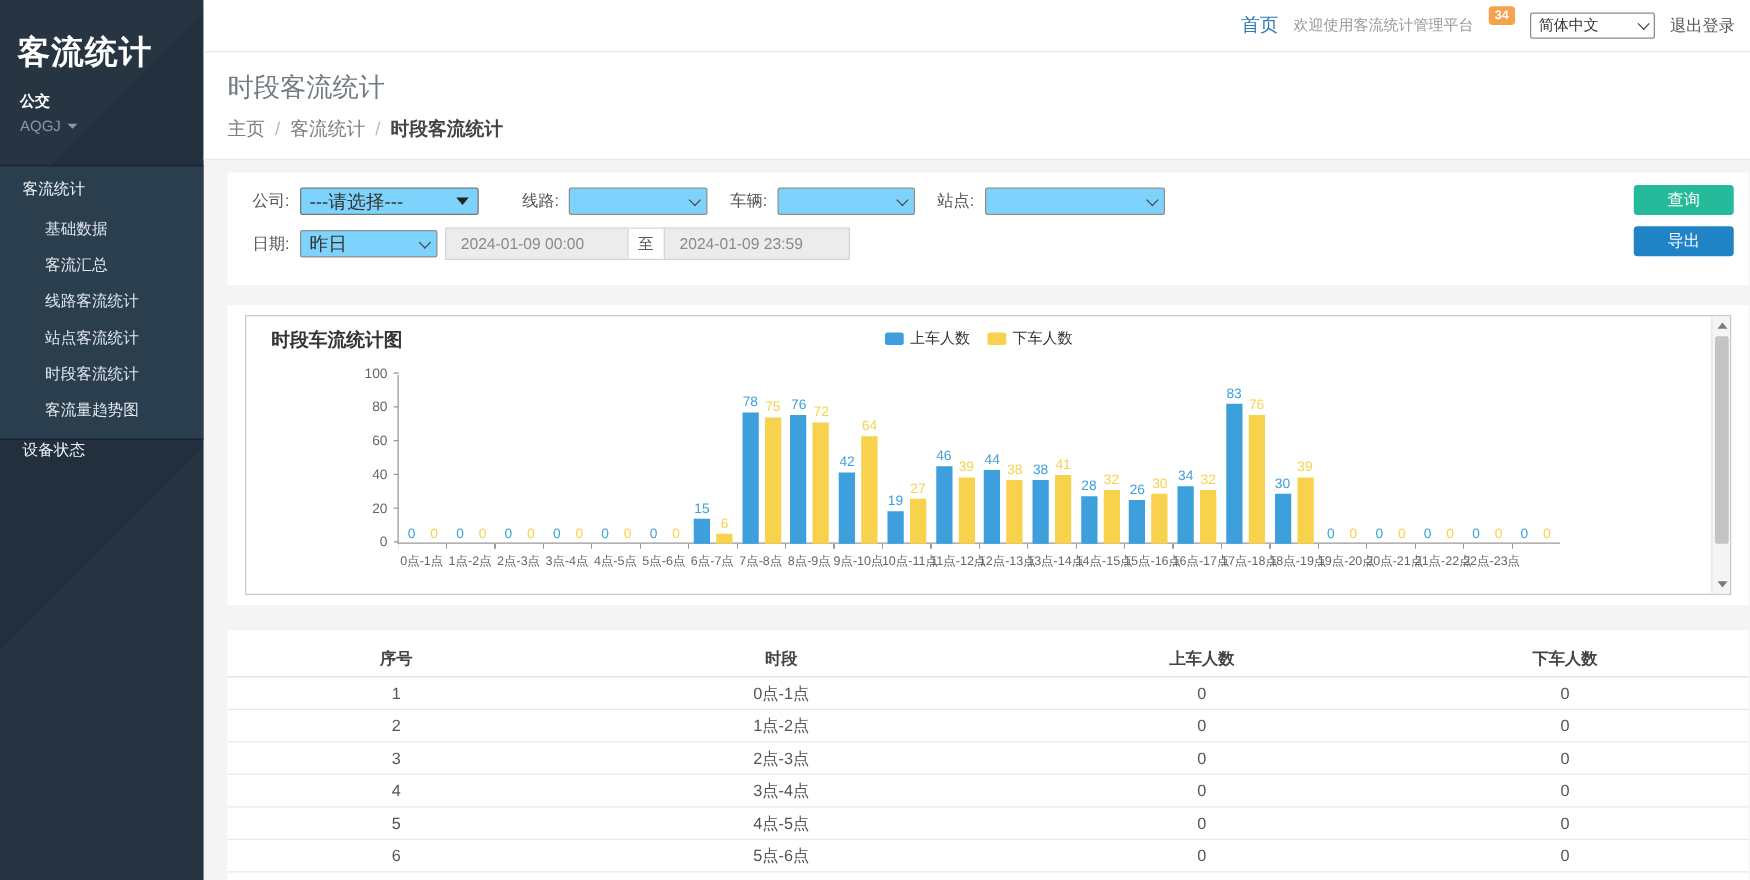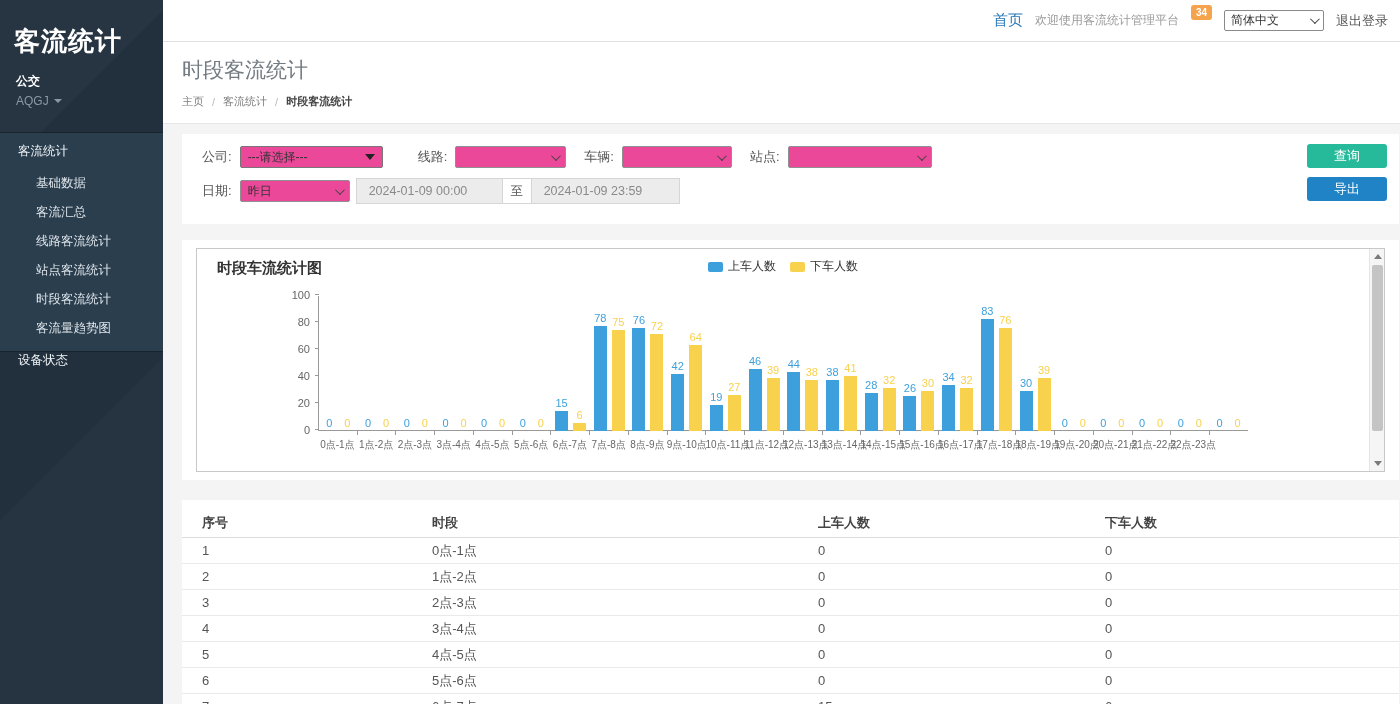--- a/index.html
+++ b/index.html
@@ -27,32 +27,32 @@
 
   .topbar { height:42px; background:#fff; border-bottom:1px solid #e2e2e2; display:flex; align-items:center; justify-content:flex-end; gap:12px; padding-right:12px; }
   .home-link { font-size:15px; color:#2a7ab9; cursor:pointer; }
   .welcome { font-size:12px; color:#9a9a9a; }
   .badge { background:#f5a34c; color:#fff; font-size:10px; font-weight:bold; border-radius:3px; padding:2px 5px; align-self:flex-start; margin-top:5px; }
   .lang-select { width:100px; height:21px; border:1px solid #8a8a8a; border-radius:2px; background:#fff; font-size:12px; color:#333; display:flex; align-items:center; justify-content:space-between; padding:0 6px; cursor:pointer; }
   .logout { font-size:13px; color:#555; cursor:pointer; }
 
   .page-head { background:#fff; padding:14px 0 14px 19px; border-bottom:1px solid #e6e6e6; }
   .page-title { font-size:21px; color:#737b82; font-weight:normal; }
-  .breadcrumb { margin-top:10px; font-size:11px; color:#7d7d7d; display:flex; gap:8px; align-items:center; }
+  .breadcrumb { margin-top:10px; font-size:15px; color:#7d7d7d; display:flex; gap:8px; align-items:center; }
   .breadcrumb .sep { color:#bbb; }
   .breadcrumb .current { color:#444; font-weight:bold; }
 
   .content { flex:1; padding:10px 1px 0 19px; overflow:hidden; }
 
   
   .filter-card { background:#fff; padding:10px 12px 12px 20px; position:relative; }
   .filter-row { display:flex; align-items:center; height:26px; margin-bottom:8px; }
   .filter-row:last-child { margin-bottom:0; }
   .f-label { font-size:13px; color:#555; margin-right:8px; }
-  .sel { border:1px solid #8f8f8f; border-radius:2px; background:#ec4899; height:22px; display:flex; align-items:center; justify-content:space-between; padding:0 7px; font-size:12px; color:#333; cursor:pointer; }
+  .sel { border:1px solid #8f8f8f; border-radius:2px; background:#7dd3fc; height:22px; display:flex; align-items:center; justify-content:space-between; padding:0 7px; font-size:15px; color:#333; cursor:pointer; }
   .sel.company { width:143px; margin-right:35px; border-color:#777; }
   .sel.line { width:111px; margin-right:18px; }
   .sel.vehicle { width:110px; margin-right:18px; }
   .sel.station { width:144px; }
   .sel.preset { width:110px; margin-right:6px; }
   .tri-filled { width:0; height:0; border-left:5px solid transparent; border-right:5px solid transparent; border-top:6px solid #222; }
   .chev { width:7px; height:7px; border-right:1.6px solid #444; border-bottom:1.6px solid #444; transform:rotate(45deg) translateY(-2px); }
   .date-input { background:#ececec; border:1px solid #d6d6d6; height:26px; display:flex; align-items:center; padding:0 12px; font-size:12.5px; color:#8a8a8a; }
   .date-start { width:147px; }
   .date-end { width:149px; }
@@ -86,21 +86,21 @@
   .vs-arrow { position:absolute; left:0; width:15px; height:15px; display:flex; align-items:center; justify-content:center; }
   .vs-up { top:0; }
   .vs-down { bottom:0; }
   .tri-up { width:0; height:0; border-left:4px solid transparent; border-right:4px solid transparent; border-bottom:5px solid #7a7a7a; }
   .tri-dn { width:0; height:0; border-left:4px solid transparent; border-right:4px solid transparent; border-top:5px solid #7a7a7a; }
   .vs-thumb { position:absolute; left:2px; width:11px; top:16px; height:calc(100% - 56px); background:#c4c4c4; border-radius:2px; }
 
   
   .table-card { background:#fff; margin-top:20px; padding:8px 0 0 0; }
   .tbl { width:100%; }
-  .tbl-row { display:grid; grid-template-columns:230px 386px 287px 1fr; padding-left:20px; align-items:center; }
+  .tbl-row { display:grid; grid-template-columns:230px 386px 287px 1fr; padding-left:20px; align-items:center;text-align:center; }
   .tbl-header { height:30px; font-size:13px; font-weight:bold; color:#444; border-bottom:1px solid #ddd; }
   .tbl-data { height:26px; font-size:13px; color:#555; border-bottom:1px solid #e9e9e9; }
 </style>
 </head>
 <body>
 
 <div class="sidebar">
   <div class="brand">客流统计</div>
   <div class="profile">
     <div class="org">公交</div>

